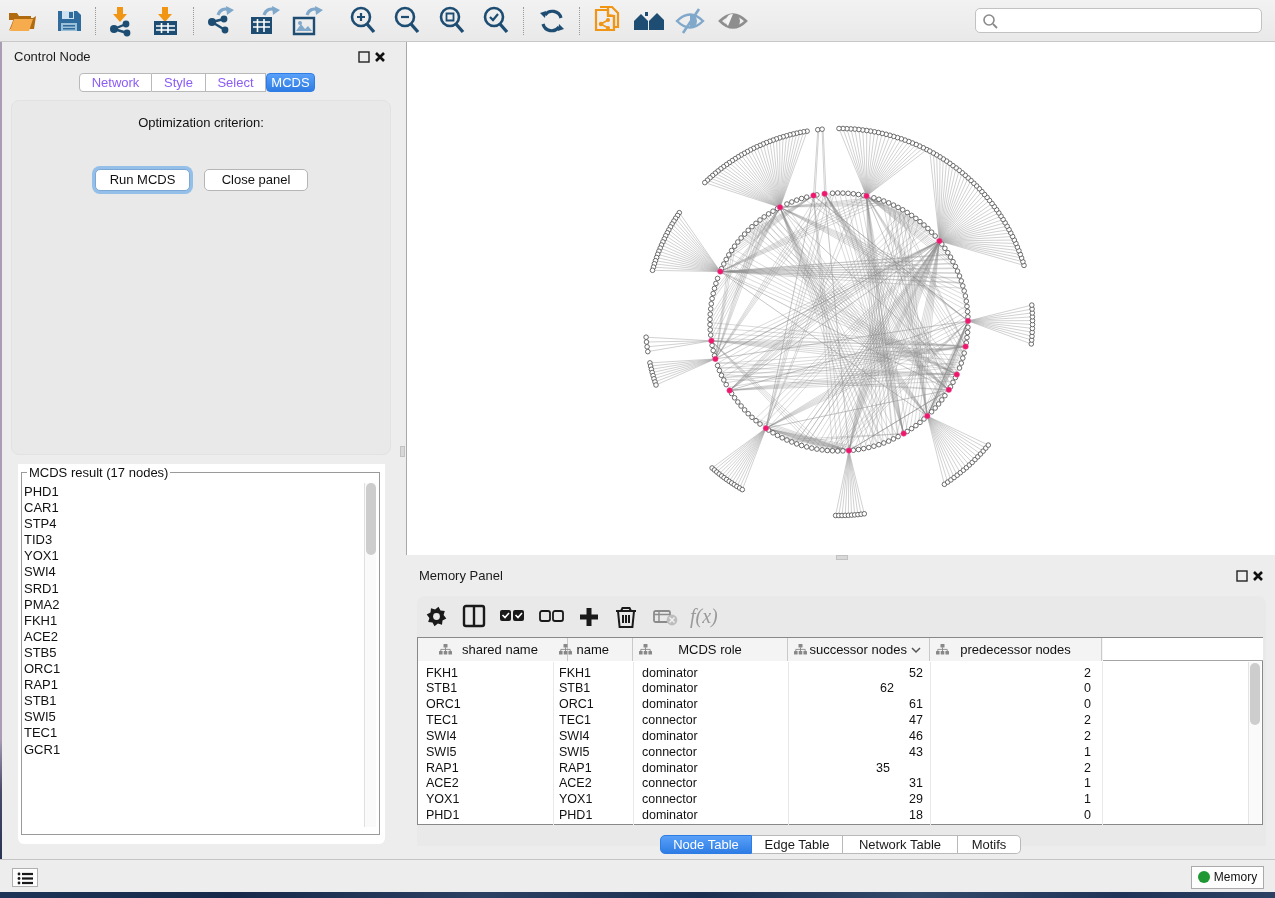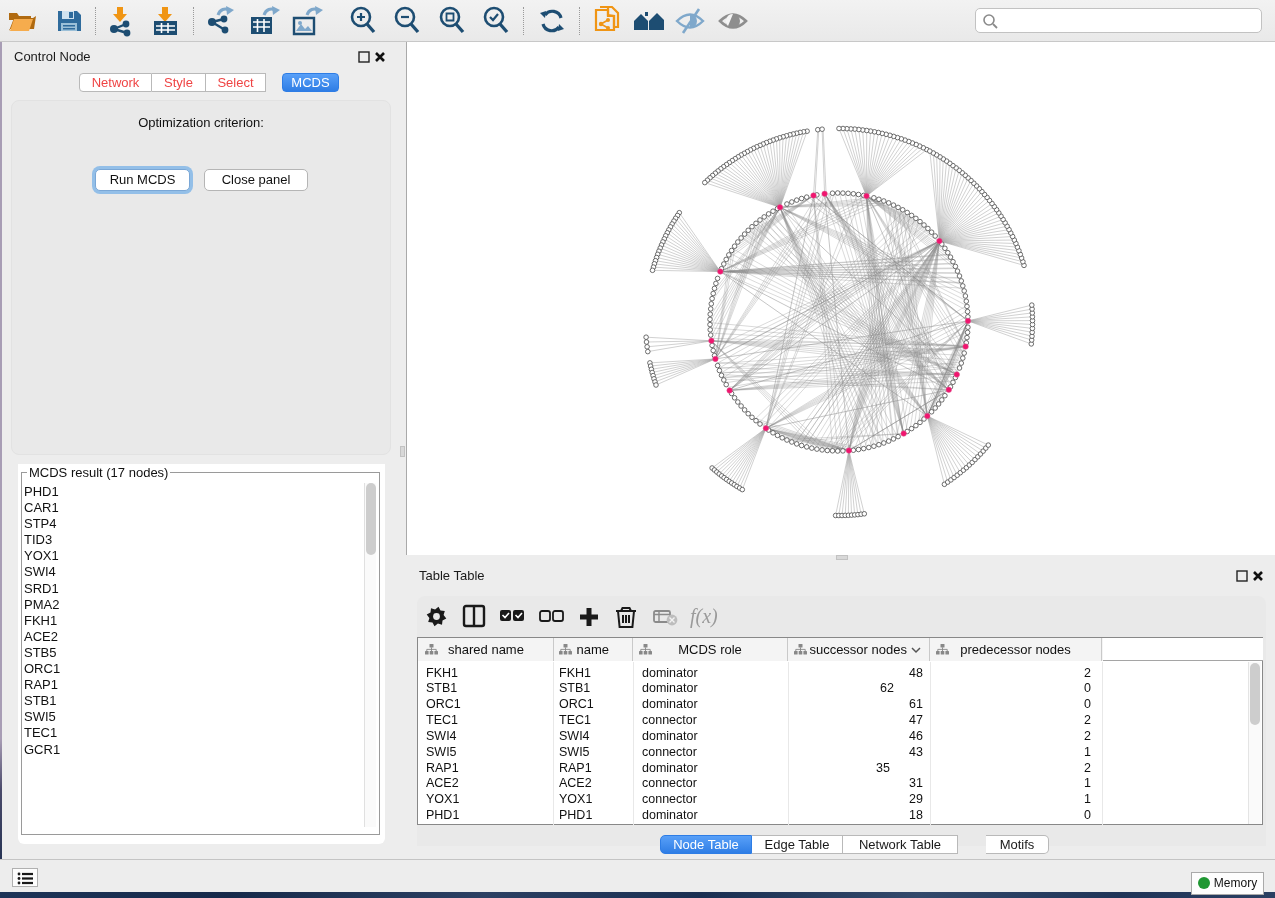--- a/index.html
+++ b/index.html
@@ -8,21 +8,21 @@
 
 .toolbar{position:absolute;left:0;top:0;width:1275px;height:42px;background:linear-gradient(#f2f2f2,#e9e9e9);border-bottom:1px solid #c8c8c8}
 .tsep{position:absolute;top:7px;height:28px;width:0;border-left:1px dotted #9a9a9a}
 .ticon{position:absolute;top:5px}
 .search{position:absolute;left:975px;top:8px;width:287px;height:25px;background:#fff;border:1px solid #c2c2c2;border-radius:5px}
 .search svg{position:absolute;left:6px;top:4px}
 
 .lpanel{position:absolute;left:2px;top:42px;width:396px;height:817px;background:#ededed}
 .lptitle{position:absolute;left:12px;top:7px;font-size:13px;color:#1a1a1a}
 .lpbtns{position:absolute;right:12px;top:8px}
-.tab{position:absolute;top:31px;height:19px;background:#fff;border:1px solid #b9b9b9;font-size:13px;color:#ef4444;text-align:center;line-height:17px}
+.tab{position:absolute;top:31px;height:19px;background:#fff;border:1px solid #b9b9b9;font-size:13px;color:#8b5cf6;text-align:center;line-height:17px}
 .tabsel{background:linear-gradient(#59a0f8,#2e7de5);color:#fff;border:1px solid #2e7de5;border-radius:4px}
 .subpanel{position:absolute;left:9px;top:58px;width:380px;height:355px;background:#e9e9e9;border-radius:8px;border:1px solid #e2e2e2}
 .optlabel{position:absolute;left:4px;top:73px;width:390px;text-align:center;font-size:13px;color:#111}
 .dropdown{position:absolute;left:43px;top:95px;width:312px;height:21px;background:#fff;border:1px solid #b5b5b5;border-radius:5px;font-size:13px;color:#111;line-height:20px;padding-left:10px}
 .ddbtn{position:absolute;right:-1px;top:-1px;width:22px;height:22px;background:linear-gradient(#6aaefc,#2e7de5);border-radius:0 5px 5px 0}
 .btn{position:absolute;height:22px;background:#fff;border:1px solid #b5b5b5;border-radius:5px;font-size:13px;color:#111;text-align:center;line-height:20px}
 .focusring{box-shadow:0 0 0 3px #93bfe8;border-color:#7aa7d6}
 .whitebox{position:absolute;left:16px;top:422px;width:367px;height:380px;background:#fff;border-radius:0 0 6px 6px}
 .fieldset{position:absolute;left:3px;top:8px;width:359px;height:363px;border:1px solid #9a9a9a}
 .legend{position:absolute;left:6px;top:-8px;background:#fff;padding:0 2px;font-size:13px;color:#111}
@@ -47,21 +47,21 @@
 .thead{position:absolute;left:0;top:0;width:845px;height:23px;background:#fff;border-bottom:1px solid #a5a5a5}.theadbg{position:absolute;left:0;top:0;width:685px;height:23px;background:#f4f4f4}
 .thcell{position:absolute;top:0;height:23px;border-right:1px solid #c9c9c9;font-size:13px;color:#111;text-align:center;line-height:23px}
 .trow{position:absolute;left:0;width:845px;height:16px;font-size:12.5px;color:#111}
 .tscroll{position:absolute;right:1px;top:24px;width:13px;height:162px;background:#fafafa;border-left:1px solid #e4e4e4}
 .tthumb{position:absolute;left:1px;top:1px;width:10px;height:62px;background:#cdcdcd;border-radius:5px}
 .btab{position:absolute;top:275px;height:19px;background:#fff;border:1px solid #b9b9b9;font-size:13px;color:#1a1a1a;text-align:center;line-height:17px}
 .btabsel{background:linear-gradient(#59a0f8,#2e7de5);color:#fff;border:1px solid #2e7de5}
 
 .statusbar{position:absolute;left:0;top:859px;width:1275px;height:33px;background:#ededed;border-top:1px solid #c4c4c4}
 .listbtn{position:absolute;left:12px;top:8px;width:26px;height:19px;background:#fdfdfd;border:1px solid #b0b0b0;text-align:center}
-.membtn{position:absolute;left:1191px;top:12px;width:73px;height:23px;background:#fdfdfd;border:1px solid #aaa;font-size:12px;color:#111;line-height:21px;text-align:center}
+.membtn{position:absolute;left:1191px;top:6px;width:73px;height:23px;background:#fdfdfd;border:1px solid #aaa;font-size:12px;color:#111;line-height:21px;text-align:center}
 .memdot{display:inline-block;width:12px;height:12px;border-radius:50%;background:#1f9732;vertical-align:-2px;margin-right:4px}
 .deskleft{position:absolute;left:0;top:42px;width:2px;height:850px;background:linear-gradient(#a89db5 0%,#a89db5 82%,#4a4a6a 88%,#16294a 100%)}
 .deskbottom{position:absolute;left:0;top:892px;width:1275px;height:6px;background:linear-gradient(90deg,#1d3458,#16294a 18%,#2c4063 38%,#1a2f52 55%,#33496b 72%,#1f3458 88%,#2b4062)}
 </style></head><body>
 <div class="app"></div>
 <div class="deskbottom"></div>
 <div class="deskleft"></div>
 <div class="toolbar">
 <svg class="ticon" style="left:6px" width="30" height="32" viewBox="0 0 30 32">
       <path d="M3 8h8l2 3h12v4H3z" fill="#b06a10"></path>
@@ -170,21 +170,21 @@
 </div>
 <div class="lpanel">
 <div class="lptitle">Control Node</div>
 <div class="lpbtns"><svg width="28" height="13" viewBox="0 0 28 13">
         <rect x="1" y="1" width="10" height="10" fill="none" stroke="#222" stroke-width="1.4"></rect>
         <path d="M18 2l8 8M26 2l-8 8" stroke="#111" stroke-width="2.6"></path>
       </svg></div>
 <div class="tab" style="left:77px;width:73px;border-radius:4px 0 0 4px">Network</div>
 <div class="tab" style="left:150px;width:54px;border-left:none">Style</div>
 <div class="tab" style="left:204px;width:60px;border-left:none">Select</div>
-<div class="tab tabsel" style="left:280px;width:57px">MCDS</div>
+<div class="tab tabsel" style="left:264px;width:49px">MCDS</div>
 <div class="subpanel"></div>
 <div class="optlabel">Optimization criterion:</div>
 <div class="btn focusring" style="left:93px;top:127px;width:95px">Run MCDS</div>
 <div class="btn" style="left:202px;top:127px;width:104px">Close panel</div>
 <div class="whitebox">
   <div class="fieldset"></div>
   <div class="legend" style="left:9px;top:1px">MCDS result (17 nodes)</div>
   <div class="mlist" style="left:6px;top:20px">PHD1<br>CAR1<br>STP4<br>TID3<br>YOX1<br>SWI4<br>SRD1<br>PMA2<br>FKH1<br>ACE2<br>STB5<br>ORC1<br>RAP1<br>STB1<br>SWI5<br>TEC1<br>GCR1</div>
   <div class="mscroll">
         <div class="mthumb"></div>
@@ -537,21 +537,21 @@
           <circle cx="441.9" cy="385.6" r="2.75"></circle>
           <circle cx="358.9" cy="363.3" r="2.75"></circle>
           <circle cx="322.6" cy="325.4" r="2.75"></circle>
           <circle cx="308.4" cy="293.9" r="2.75"></circle>
           <circle cx="304.4" cy="275.8" r="2.75"></circle>
         </g>
       </svg>
     </div>
 </div>
 <div class="tpanel">
-<div class="tptitle">Table Table</div>
+<div class="tptitle">Memory Panel</div>
 <div class="lpbtns" style="position:absolute;right:11px;top:9px"><svg width="28" height="13" viewBox="0 0 28 13">
         <rect x="1" y="1" width="10" height="10" fill="none" stroke="#222" stroke-width="1.4"></rect>
         <path d="M18 2l8 8M26 2l-8 8" stroke="#111" stroke-width="2.6"></path>
       </svg></div>
 <div class="tpsub"></div>
 <svg class="abs" style="left:17px;top:43px" width="700" height="26" viewBox="0 0 700 26">
 <path d="M23.3 15.5L19.5 17.5L19.0 21.8L14.9 20.6L11.5 23.3L9.5 19.5L5.2 19.0L6.4 14.9L3.7 11.5L7.5 9.5L8.0 5.2L12.1 6.4L15.5 3.7L17.5 7.5L21.8 8.0L20.6 12.1Z" fill="#1a1a1a"></path>
       <circle cx="13.5" cy="13.5" r="3.4" fill="#e9e9e9"></circle>
 <g stroke="#1a1a1a" stroke-width="2.4" fill="none">
         <rect x="41" y="3" width="20" height="20" rx="2"></rect>
@@ -576,21 +576,21 @@
         <rect x="231" y="8" width="16" height="11" rx="1.5" fill="none" stroke="#1a1a1a" stroke-width="1.8"></rect>
         <path d="M231 11.5h16M236 8v11" stroke="#1a1a1a" stroke-width="1.4"></path>
         <circle cx="249" cy="17" r="5.4" fill="#8a8a8a"></circle>
         <path d="M246.5 14.5l5 5M251.5 14.5l-5 5" stroke="#fff" stroke-width="1.4"></path>
       </g>
 <text x="267" y="20" font-size="20" font-style="italic" fill="#9a9a9a" font-family="Liberation Serif,serif">f(x)</text>
 </svg>
 <div class="ttable">
 <div class="thead">
         <div class="theadbg"></div>
-<div class="thcell" style="left:1px;width:135px"><svg width="13" height="11" viewBox="0 0 13 11" style="position:absolute;left:6px;top:6px">
+<div class="thcell" style="left:15px;width:135px"><svg width="13" height="11" viewBox="0 0 13 11" style="position:absolute;left:6px;top:6px">
             <g fill="#888">
               <rect x="4.5" y="0" width="4" height="3.4" rx="0.5"></rect>
               <rect x="0" y="7" width="3.6" height="3.4" rx="0.5"></rect>
               <rect x="4.7" y="7" width="3.6" height="3.4" rx="0.5"></rect>
               <rect x="9.4" y="7" width="3.6" height="3.4" rx="0.5"></rect>
               <path d="M6.5 3.4v2M1.8 7V5.4h9.4V7M6.5 5v2" stroke="#888" stroke-width="0.9" fill="none"></path>
             </g>
           </svg>shared name</div>
 <div class="thcell" style="left:135px;width:80.4px"><svg width="13" height="11" viewBox="0 0 13 11" style="position:absolute;left:6px;top:6px">
             <g fill="#888">
@@ -633,21 +633,21 @@
 </div>
 <div style="position:absolute;left:135px;top:24px;width:1px;height:164px;background:#e8e8e8"></div>
 <div style="position:absolute;left:215.4px;top:24px;width:1px;height:164px;background:#e8e8e8"></div>
 <div style="position:absolute;left:369.7px;top:24px;width:1px;height:164px;background:#e8e8e8"></div>
 <div style="position:absolute;left:511.7px;top:24px;width:1px;height:164px;background:#e8e8e8"></div>
 <div style="position:absolute;left:684.4px;top:24px;width:1px;height:164px;background:#e8e8e8"></div>
 <div class="trow" style="top:27.5px">
         <span class="abs" style="left:8px">FKH1</span>
         <span class="abs" style="left:141px">FKH1</span>
         <span class="abs" style="left:224px">dominator</span>
-        <span class="abs" style="left:425px;width:80px;text-align:right">48</span>
+        <span class="abs" style="left:425px;width:80px;text-align:right">52</span>
         <span class="abs" style="left:593px;width:80px;text-align:right">2</span>
       </div>
 <div class="trow" style="top:43.3px">
         <span class="abs" style="left:8px">STB1</span>
         <span class="abs" style="left:141px">STB1</span>
         <span class="abs" style="left:224px">dominator</span>
         <span class="abs" style="left:429px;width:80px;text-align:center">62</span>
         <span class="abs" style="left:593px;width:80px;text-align:right">0</span>
       </div>
 <div class="trow" style="top:59.2px">
@@ -706,21 +706,21 @@
         <span class="abs" style="left:425px;width:80px;text-align:right">18</span>
         <span class="abs" style="left:593px;width:80px;text-align:right">0</span>
       </div>
 <div class="tscroll">
         <div class="tthumb"></div>
       </div>
 </div>
 <div class="btab btabsel" style="left:254px;width:92px;border-radius:5px 0 0 5px">Node Table</div>
 <div class="btab" style="left:346px;width:91px;border-left:none">Edge Table</div>
 <div class="btab" style="left:437px;width:115px;border-left:none">Network Table</div>
-<div class="btab" style="left:580px;width:63px;border-left:none;border-radius:0 5px 5px 0">Motifs</div>
+<div class="btab" style="left:552px;width:63px;border-left:none;border-radius:0 5px 5px 0">Motifs</div>
 </div>
 <div class="statusbar">
 <div class="listbtn"><svg width="16" height="13" viewBox="0 0 16 13" style="margin-top:3px">
         <g fill="#1a1a1a">
           <circle cx="2" cy="2" r="1.4"></circle>
           <circle cx="2" cy="6.5" r="1.4"></circle>
           <circle cx="2" cy="11" r="1.4"></circle>
           <rect x="5" y="0.9" width="11" height="2.2"></rect>
           <rect x="5" y="5.4" width="11" height="2.2"></rect>
           <rect x="5" y="9.9" width="11" height="2.2"></rect>

